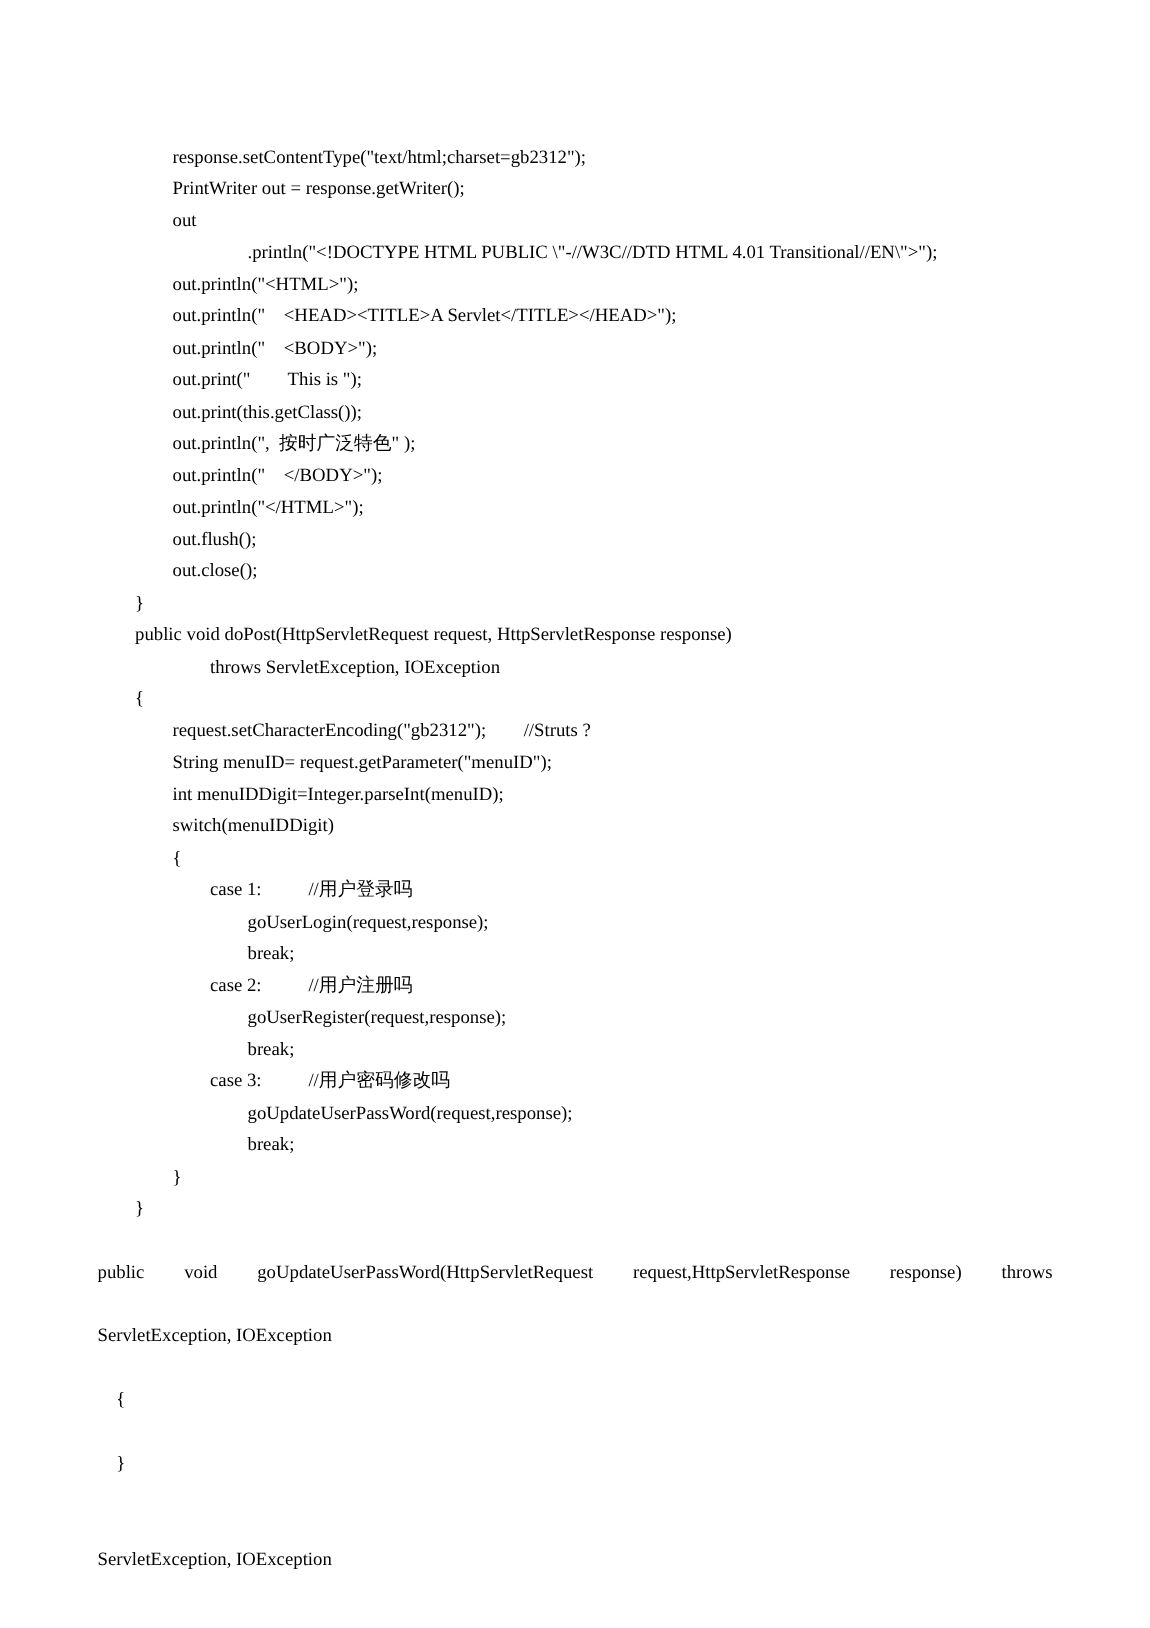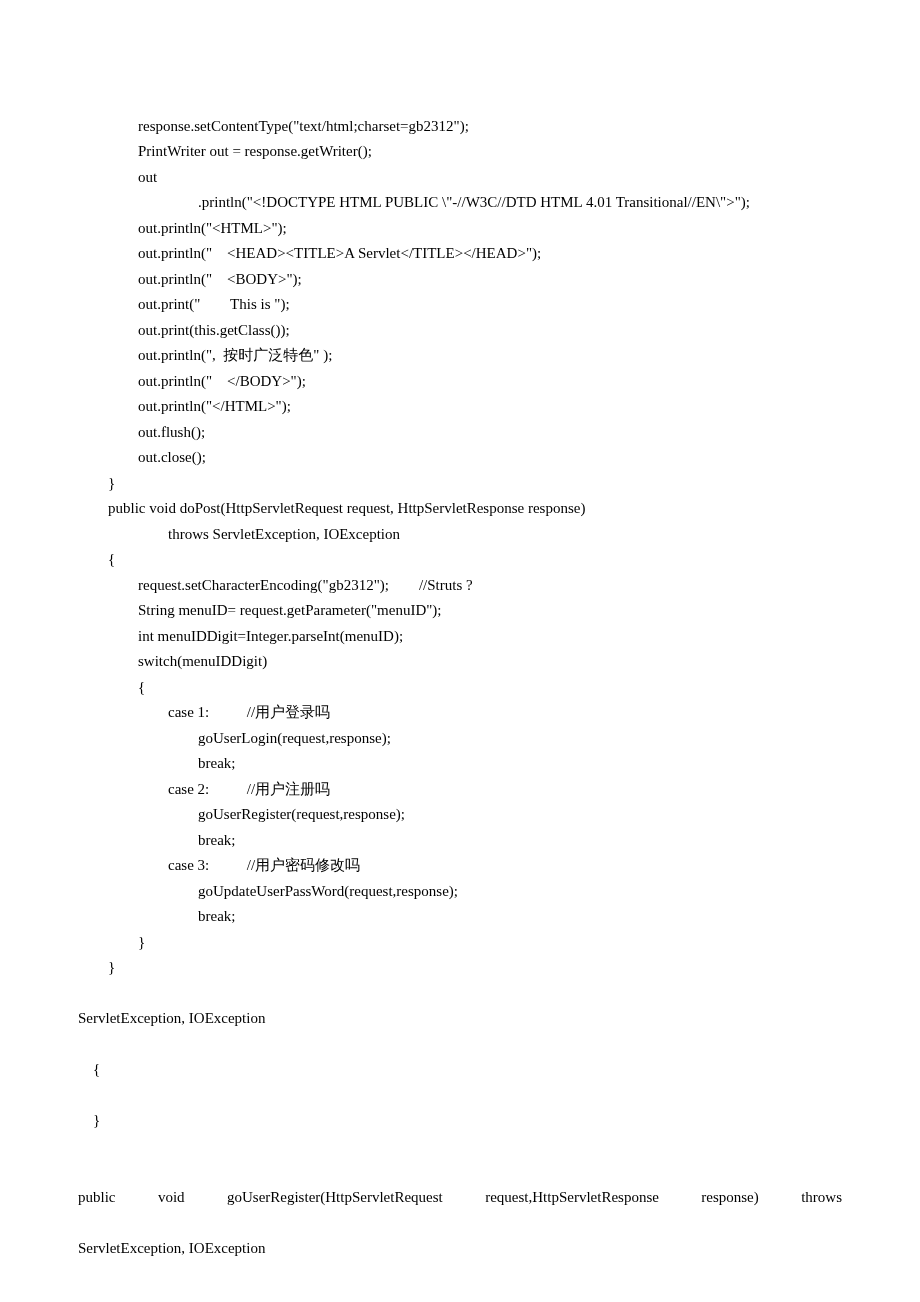--- a/index.html
+++ b/index.html
@@ -23,21 +23,21 @@
     text-align: justify;
     text-align-last: justify;
     white-space: normal;
   }
 </style>
 </head>
 <body>
 
 <div class="page">
 <div id="code-block"><div>                response.setContentType("text/html;charset=gb2312");</div><div>                PrintWriter out = response.getWriter();</div><div>                out</div><div>                                .println("&lt;!DOCTYPE HTML PUBLIC \"-//W3C//DTD HTML 4.01 Transitional//EN\"&gt;");</div><div>                out.println("&lt;HTML&gt;");</div><div>                out.println("    &lt;HEAD&gt;&lt;TITLE&gt;A Servlet&lt;/TITLE&gt;&lt;/HEAD&gt;");</div><div>                out.println("    &lt;BODY&gt;");</div><div>                out.print("        This is ");</div><div>                out.print(this.getClass());</div><div>                out.println(",  按时广泛特色" );</div><div>                out.println("    &lt;/BODY&gt;");</div><div>                out.println("&lt;/HTML&gt;");</div><div>                out.flush();</div><div>                out.close();</div><div>        }</div><div>        public void doPost(HttpServletRequest request, HttpServletResponse response)</div><div>                        throws ServletException, IOException</div><div>        {</div><div>                request.setCharacterEncoding("gb2312");        //Struts ?</div><div class="b">                String menuID= request.getParameter("menuID");</div><div class="b">                int menuIDDigit=Integer.parseInt(menuID);</div><div>                switch(menuIDDigit)</div><div>                {</div><div class="b">                        case 1:          //用户登录吗</div><div class="b">                                goUserLogin(request,response);</div><div class="b">                                break;</div><div class="b">                        case 2:          //用户注册吗</div><div class="b">                                goUserRegister(request,response);</div><div class="b">                                break;</div><div></div><div class="b">                        case 3:          //用户密码修改吗</div><div class="b">                                goUpdateUserPassWord(request,response);</div><div class="b">                                break;</div><div>                }</div><div>        }</div></div>
+<div class="justify"><span>    public  void  </span><span class="b">goUpdateUserPassWord</span><span>(HttpServletRequest  request,HttpServletResponse  response)  throws</span></div>
 <div>ServletException, IOException</div>
 <div>    {</div>
 <div>    }</div>
 <div></div>
-<div class="justify"><span>    public     void     </span><span class="b">goUserRegister</span><span>(HttpServletRequest     request,HttpServletResponse     response)     throws</span></div>
 <div>ServletException, IOException</div>
 
 
 </div>
 
 </body></html>

